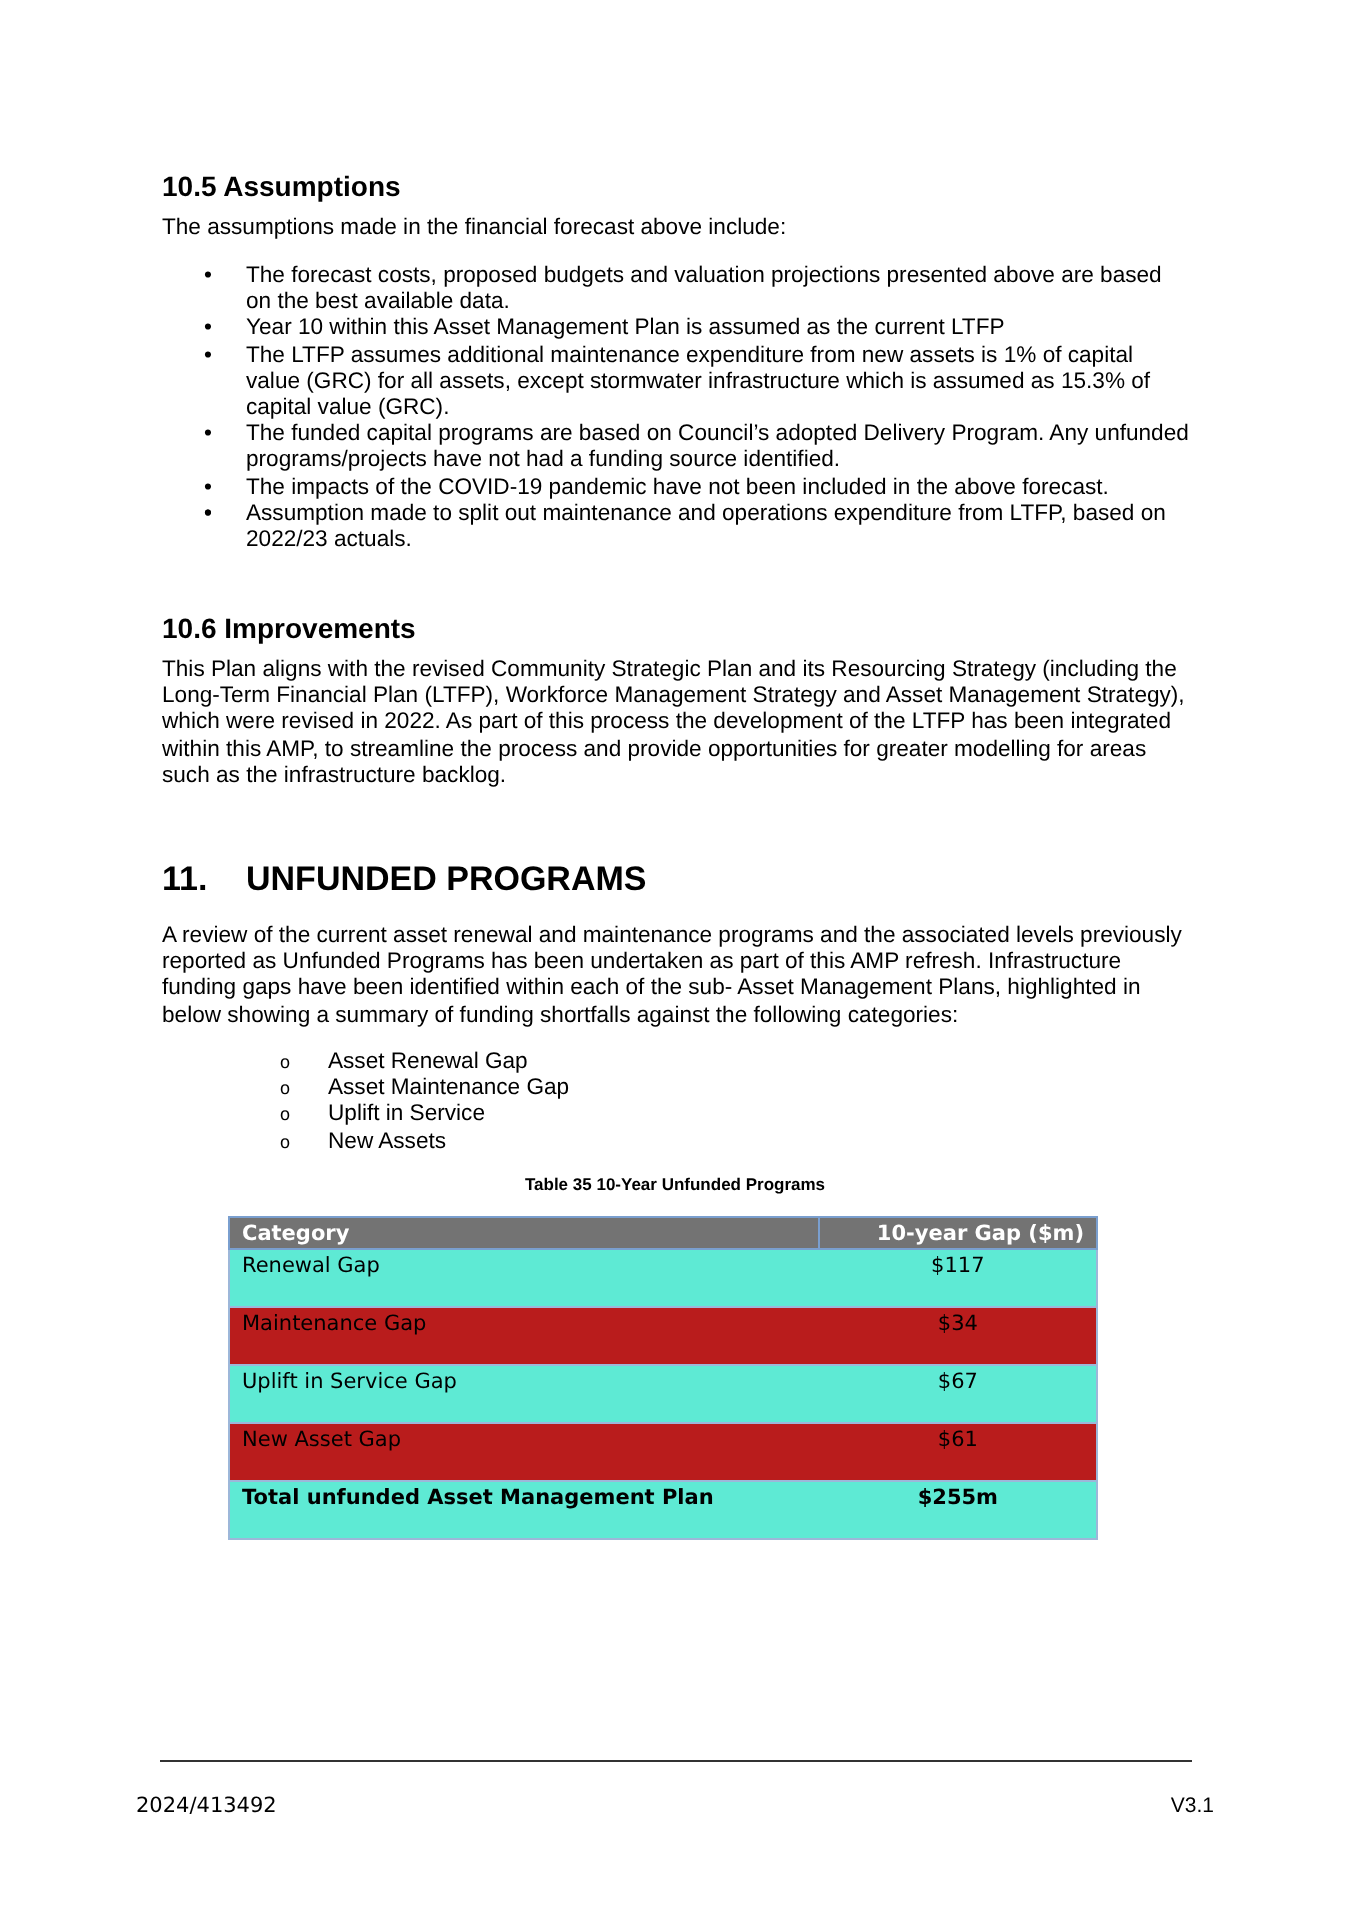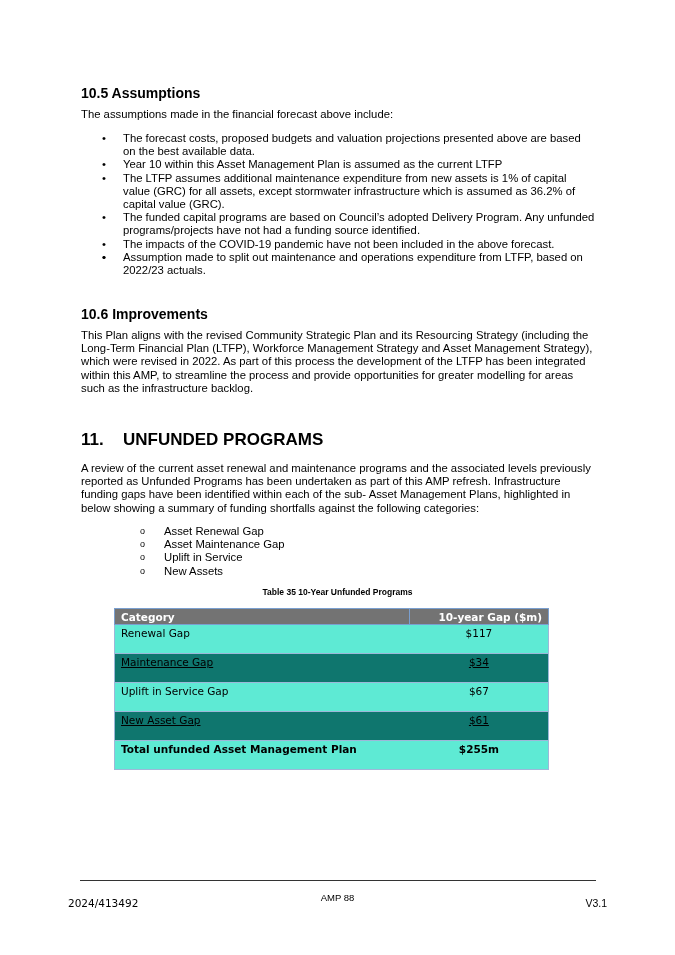--- a/index.html
+++ b/index.html
@@ -15,39 +15,39 @@
     ul.circles { position: absolute; left: 140px; top: 525px; margin: 0; padding: 0; list-style: none; font-size: 11.3px; line-height: 13.2px; }
     ul.circles li { position: relative; padding-left: 24px; }
     ul.circles li .circ { position: absolute; left: 0; top: 0; font-size: 9px; }
     .caption { position: absolute; left: 0; width: 675px; top: 587px; text-align: center; font-size: 8.5px; font-weight: bold; }
     table.gap { position: absolute; left: 114px; top: 608px; width: 435px; border-collapse: collapse; font-family: "DejaVu Sans", sans-serif; font-size: 10.5px; border: 1px solid #9db7d9; }
     table.gap th { background: #737373; color: #fff; font-weight: bold; text-align: left; height: 15px; padding: 0 6px; border: 1px solid #7a9fcf; }
     table.gap th.val { text-align: right; }
     table.gap td { height: 26px; padding: 0 6px; vertical-align: top; padding-top: 2px; border-top: 1px solid #9db7d9; border-bottom: 1px solid #9db7d9; }
     table.gap td.val { text-align: center; }
     table.gap tr.band td { background: #5eead4; }
-    table.gap tr.plain td { background: #0f766e; text-decoration: underline; }
+    table.gap tr.plain td { background: #b91c1c; }
     table.gap tr.total td { font-weight: bold; }
     .footer-line { position: absolute; left: 80px; width: 516px; top: 880px; height: 1px; background: #333; }
     .footer-left { position: absolute; left: 68px; top: 897px; font-family: "DejaVu Sans", sans-serif; font-size: 10.5px; }
     .footer-center { position: absolute; left: 0; width: 675px; top: 892px; text-align: center; font-size: 9.5px; }
     .footer-right { position: absolute; right: 68px; top: 897px; font-size: 10.5px; }
   </style>
 </head>
 <body>
 
 <div class="page">
 
   <h2 class="sub" style="top:85px;">10.5  Assumptions</h2>
   <p class="para" style="top:108px;">The assumptions made in the financial forecast above include:</p>
 
   <ul class="bullets" style="top:132px;">
     <li><span class="dot">•</span><span>The forecast costs, proposed budgets and valuation projections presented above are based on the best available data.</span></li>
     <li><span class="dot">•</span><span>Year 10 within this Asset Management Plan is assumed as the current LTFP</span></li>
-    <li><span class="dot">•</span><span>The LTFP assumes additional maintenance expenditure from new assets is 1% of capital value (GRC) for all assets, except stormwater infrastructure which is assumed as 36.2% of capital value (GRC).</span></li>
+    <li><span class="dot">•</span><span>The LTFP assumes additional maintenance expenditure from new assets is 1% of capital value (GRC) for all assets, except stormwater infrastructure which is assumed as 15.3% of capital value (GRC).</span></li>
     <li><span class="dot">•</span><span>The funded capital programs are based on Council’s adopted Delivery Program. Any unfunded programs/projects have not had a funding source identified.</span></li>
     <li><span class="dot">•</span><span>The impacts of the COVID-19 pandemic have not been included in the above forecast.</span></li>
     <li><span class="dot">•</span></li>
     <li><span class="dot">•</span><span>Assumption made to split out maintenance and operations expenditure from LTFP, based on 2022/23 actuals.</span></li>
   </ul>
 
   <h2 class="sub" style="top:306px;">10.6  Improvements</h2>
   <p class="para" style="top:329px;">This Plan aligns with the revised Community Strategic Plan and its Resourcing Strategy (including the Long-Term Financial Plan (LTFP), Workforce Management Strategy and Asset Management Strategy), which were revised in 2022.  As part of this process the development of the LTFP has been integrated within this AMP, to streamline the process and provide opportunities for greater modelling for areas such as the infrastructure backlog.</p>
 
   <h1 class="sec"><span class="num">11.</span><span>UNFUNDED PROGRAMS</span></h1>
@@ -89,15 +89,14 @@
       </tr>
       <tr class="band total">
         <td>Total unfunded Asset Management Plan</td>
         <td class="val">$255m</td>
       </tr>
     </tbody>
   </table>
 
   <div class="footer-line"></div>
   <div class="footer-left">2024/413492</div>
-  <div class="footer-center">AMP 88</div>
   <div class="footer-right">V3.1</div>
 </div>
 
 </body></html>

